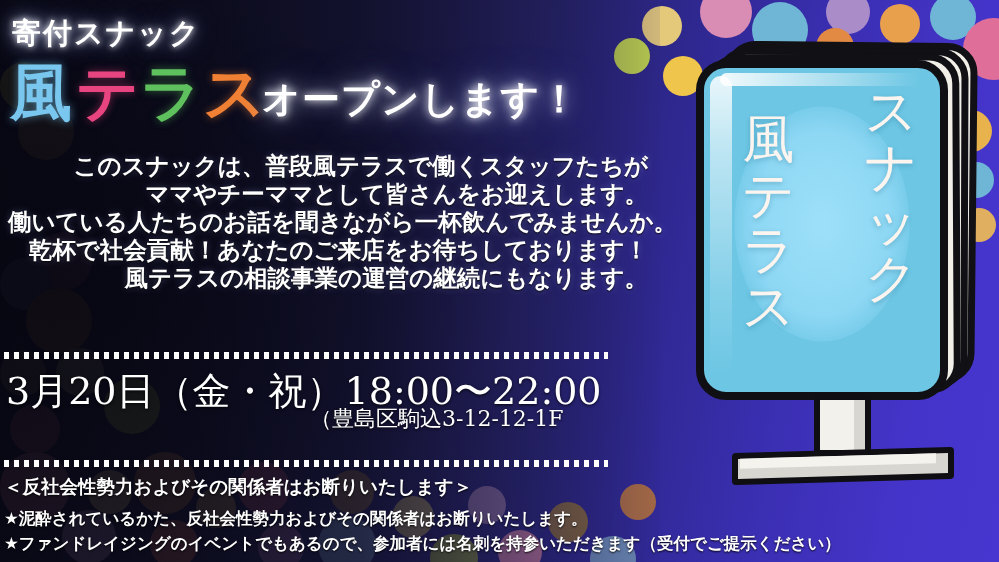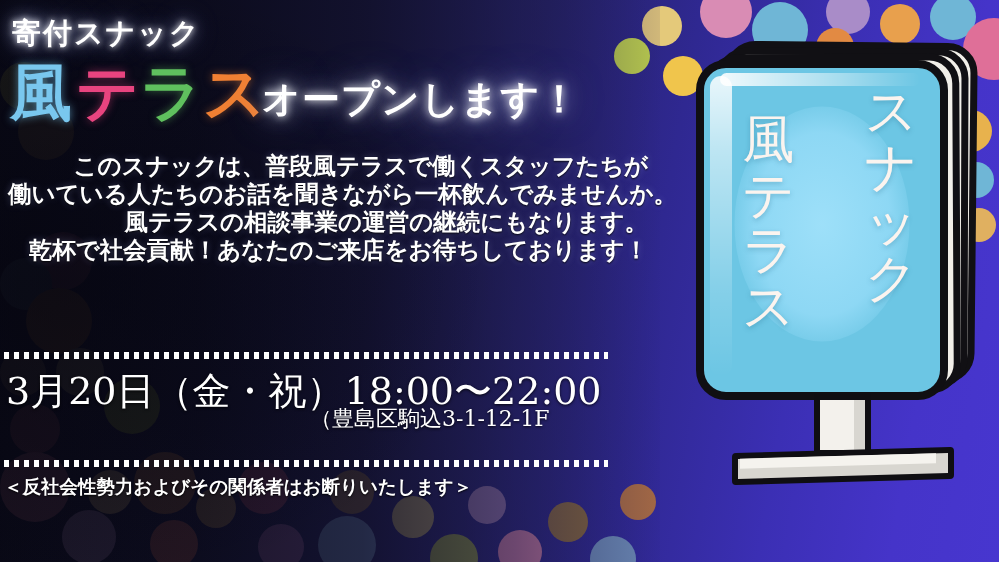--- a/index.html
+++ b/index.html
@@ -351,35 +351,40 @@
     <span class="logo-char lg-kaze">風</span>
     <span class="logo-char lg-te">テ</span>
     <span class="logo-char lg-ra">ラ</span>
     <span class="logo-char lg-su">ス</span>
   </div>
 
   <div class="open-text">オープンします！</div>
 
   <div class="body-block" id="body-block">
       <div class="body-line">このスナックは、普段風テラスで働くスタッフたちが</div>
+      <div class="body-line">ママやチーママとして皆さんをお迎えします。</div>
       <div class="body-line">働いている人たちのお話を聞きながら一杯飲んでみませんか。</div>
+      <div class="body-line">乾杯で社会貢献！あなたのご来店をお待ちしております！</div>
       <div class="body-line">風テラスの相談事業の運営の継続にもなります。</div>
-      <div class="body-line">乾杯で社会貢献！あなたのご来店をお待ちしております！</div>
     </div>
 
   <div class="divider" id="divider-top"></div>
 
   <div class="date-line">3月20日（金・祝）18:00〜22:00</div>
   <div class="address-block">
-    <div class="address-line">（豊島区駒込3-1-12-1F</div>
+    <div class="address-line">（豊島区駒込3-12-12-1F</div>
   </div>
 
   <div class="divider" id="divider-bottom"></div>
 
   <div class="notice-head">＜反社会性勢力およびその関係者はお断りいたします＞</div>
+  <div class="notice-list" id="notice-list">
+      <div class="notice-item">★泥酔されているかた、反社会性勢力およびその関係者はお断りいたします。</div>
+      <div class="notice-item">★ファンドレイジングのイベントでもあるので、参加者には名刺を持参いただきます（受付でご提示ください）</div>
+    </div>
 
   <div id="sign">
     <div class="sign-stack" id="stack3"></div>
     <div class="sign-stack" id="stack2"></div>
     <div class="sign-stack" id="stack1"></div>
 
     <div id="sign-panel">
       <div id="panel-glow"></div>
       <div id="panel-sheen"></div>
       <div id="panel-sheen-top"></div>

